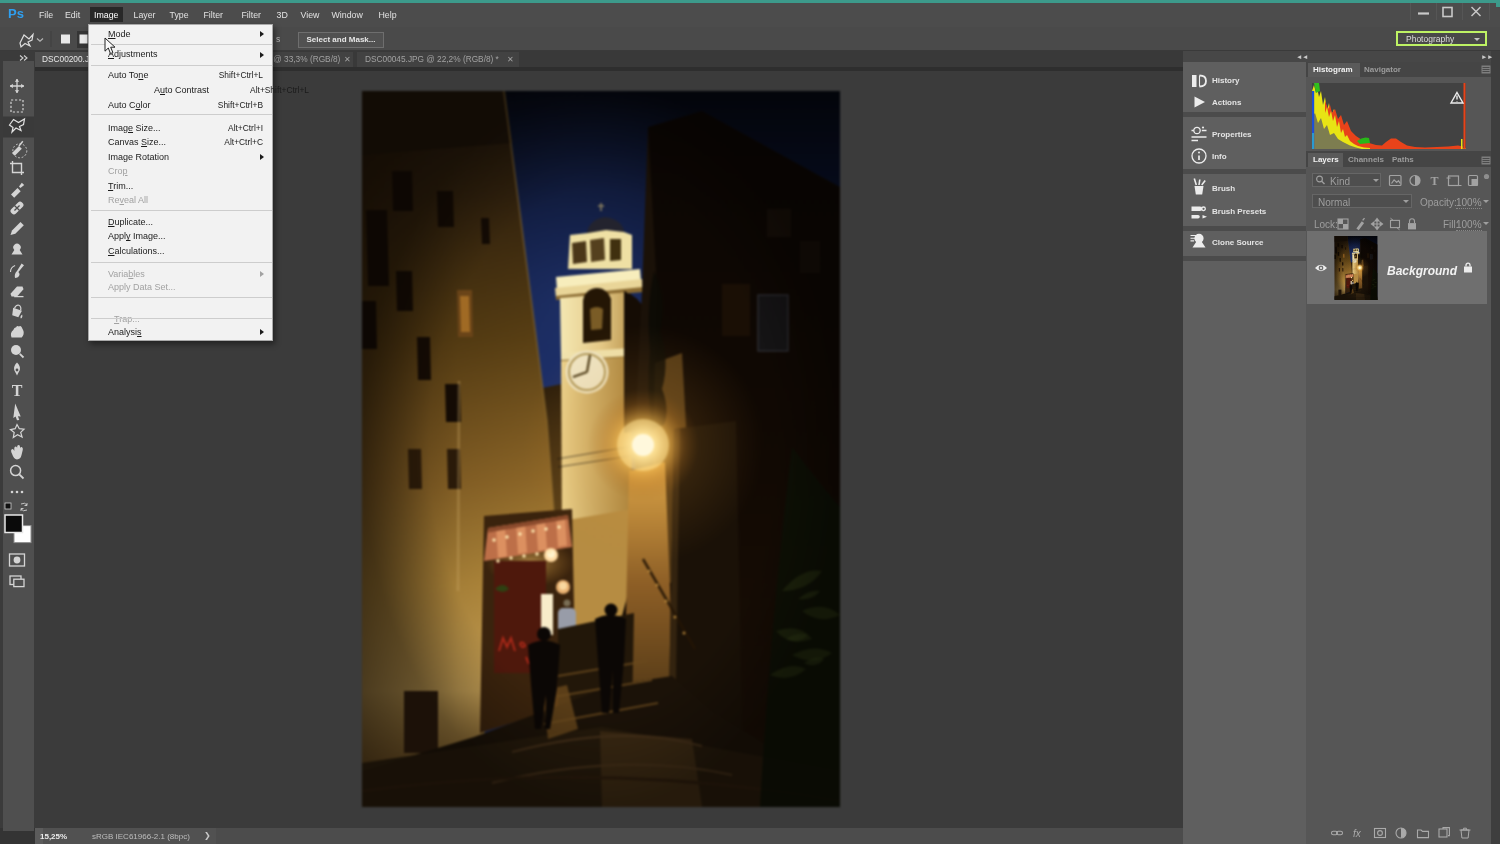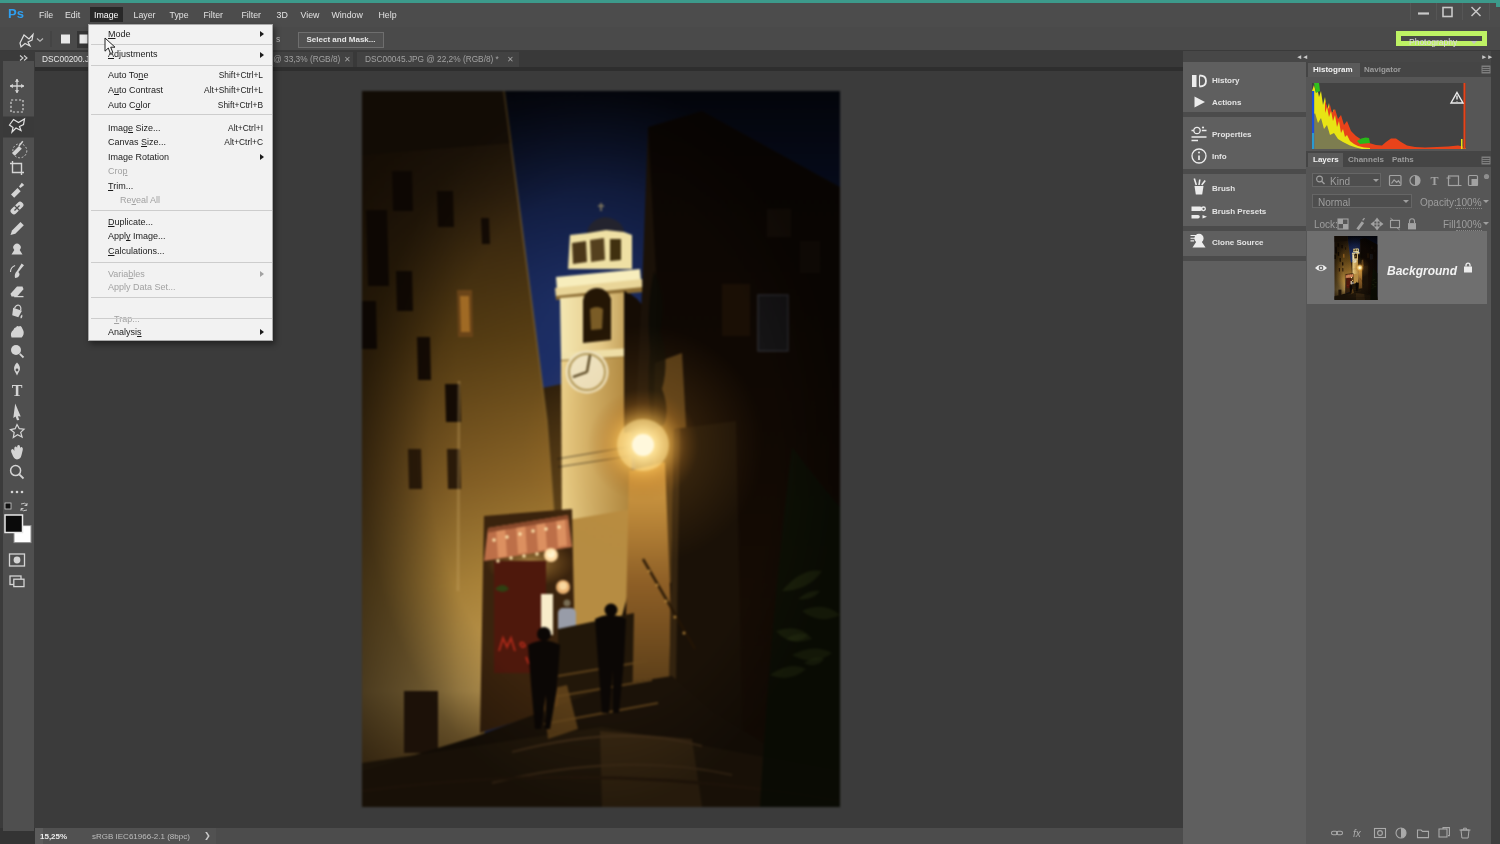--- a/index.html
+++ b/index.html
@@ -60,21 +60,21 @@
 <svg class="abs" style="left:0;top:27px;" width="100" height="24" viewBox="0 0 100 24">
 <path d="M20 16 L24 8 L29 12 L33 7.5 L32 13 L28 15 L30 19 L25 16.5 L21 20 Z" fill="none" stroke="#dedede" stroke-width="1.2"></path>
 <path d="M37 11.5 l3 2.7 l3 -2.7" fill="none" stroke="#b5b5b5" stroke-width="1.2"></path>
 <line x1="51" y1="4" x2="51" y2="20" stroke="#3e3e3e" stroke-width="1"></line>
 <rect x="61" y="7.5" width="9" height="9" fill="#e8e8e8"></rect>
 <rect x="77" y="4" width="12" height="17" fill="#353535"></rect>
 <rect x="79.5" y="7.5" width="8" height="9" fill="#e8e8e8"></rect>
 </svg>
 <div class="abs" style="left:276px;top:34px;color:#b9b9b9;font-size:8.5px;">s</div>
 <div class="tb" style="left:298px;top:32px;width:84px;height:14px;background:#515151;border:1px solid #6e6e6e;color:#e6e6e6;text-align:center;line-height:14px;">Select and Mask...</div>
-<div class="abs" style="left:1396px;top:31px;width:91px;height:15px;background:#484848;border:5px solid #bef264;box-sizing:border-box;color:#dcdcdc;font-size:8.5px;line-height:13px;padding-left:8px;">Photography<span class="car" style="right:5px;top:5px;border-top-color:#c3c3c3;"></span></div>
+<div class="abs" style="left:1396px;top:31px;width:91px;height:15px;background:#484848;border:2px solid #bef264;box-sizing:border-box;color:#dcdcdc;font-size:8.5px;line-height:13px;padding-left:8px;">Photography<span class="car" style="right:5px;top:5px;border-top-color:#c3c3c3;"></span></div>
 
 <div class="abs" style="left:35px;top:51px;width:1148px;height:16px;background:#393939;"></div>
 <div class="abs" style="left:35px;top:67px;width:1148px;height:4px;background:#2e2e2e;"></div>
 <div class="tab" style="left:35px;width:142px;background:#4e4e4e;color:#e8e8e8;padding-left:7px;box-sizing:border-box;">DSC00200.JPG @ 15,25% (RGB/8) *</div>
 <div class="tab" style="left:178px;width:175px;background:#424242;color:#a2a2a2;">
   <span style="position:absolute;left:34px;">DSC00139.JPG @ 33,3% (RGB/8)</span>
   <span style="position:absolute;left:166px;font-size:8px;">✕</span>
 </div>
 <div class="tab" style="left:357px;width:162px;background:#424242;color:#a2a2a2;">
   <span style="position:absolute;left:8px;">DSC00045.JPG @ 22,2% (RGB/8) *</span>
@@ -613,21 +613,21 @@
 <div class="msep" style="top:18.5px;"></div>
 <div class="mrow" style="top:22px;">
       <span class="t"><u>A</u>djustments</span>
       <span class="arr"></span>
     </div>
 <div class="msep" style="top:39.8px;"></div>
 <div class="mrow" style="top:43.3px;">
       <span class="t">Auto To<u>n</u>e</span>
       <span class="s">Shift+Ctrl+L</span>
     </div>
-<div class="mrow" style="top:58.1px;">
+<div class="mrow" style="top:58.1px;margin-left:46px;">
       <span class="t">A<u>u</u>to Contrast</span>
       <span class="s">Alt+Shift+Ctrl+L</span>
     </div>
 <div class="mrow" style="top:72.9px;">
       <span class="t">Auto C<u>o</u>lor</span>
       <span class="s">Shift+Ctrl+B</span>
     </div>
 <div class="msep" style="top:88.7px;"></div>
 <div class="mrow" style="top:96px;">
       <span class="t">Imag<u>e</u> Size...</span>
@@ -640,21 +640,21 @@
 <div class="mrow" style="top:124.9px;">
       <span class="t">Image Rotation</span>
       <span class="arr"></span>
     </div>
 <div class="mrow dis" style="top:139.1px;">
       <span class="t">Cro<u>p</u></span>
     </div>
 <div class="mrow" style="top:153.7px;">
       <span class="t"><u>T</u>rim...</span>
     </div>
-<div class="mrow dis" style="top:167.8px;margin-left:12px;">
+<div class="mrow dis" style="top:167.8px;">
       <span class="t">Re<u>v</u>eal All</span>
     </div>
 <div class="msep" style="top:185.4px;"></div>
 <div class="mrow" style="top:189.9px;">
       <span class="t"><u>D</u>uplicate...</span>
     </div>
 <div class="mrow" style="top:204.4px;">
       <span class="t">Appl<u>y</u> Image...</span>
     </div>
 <div class="mrow" style="top:219.1px;">

